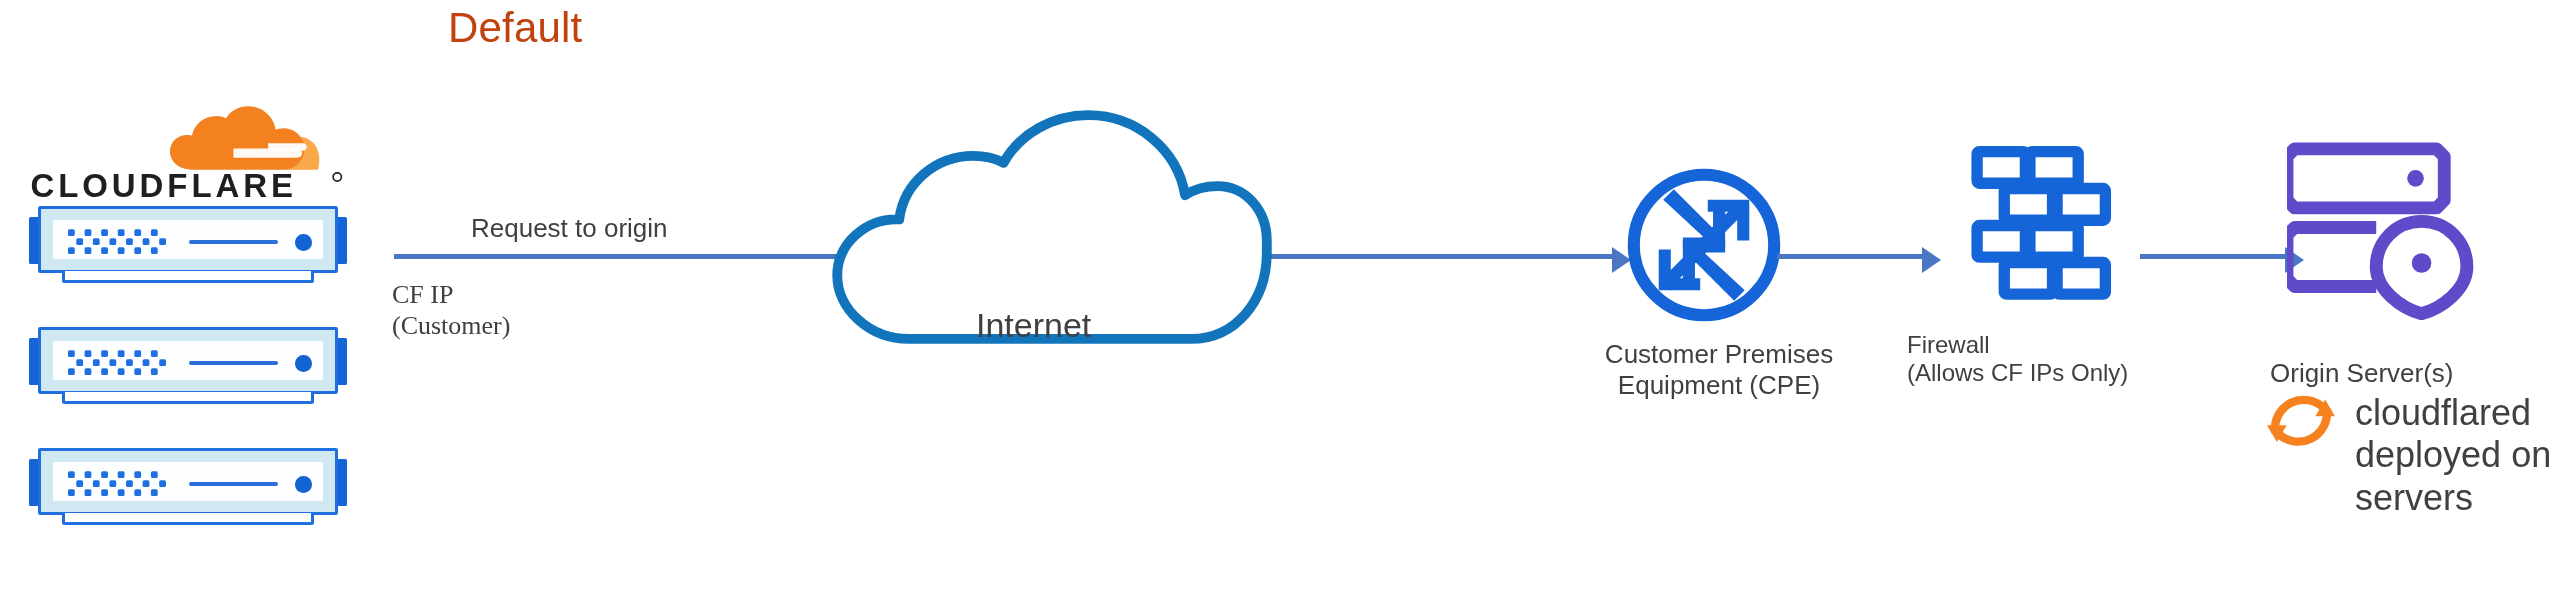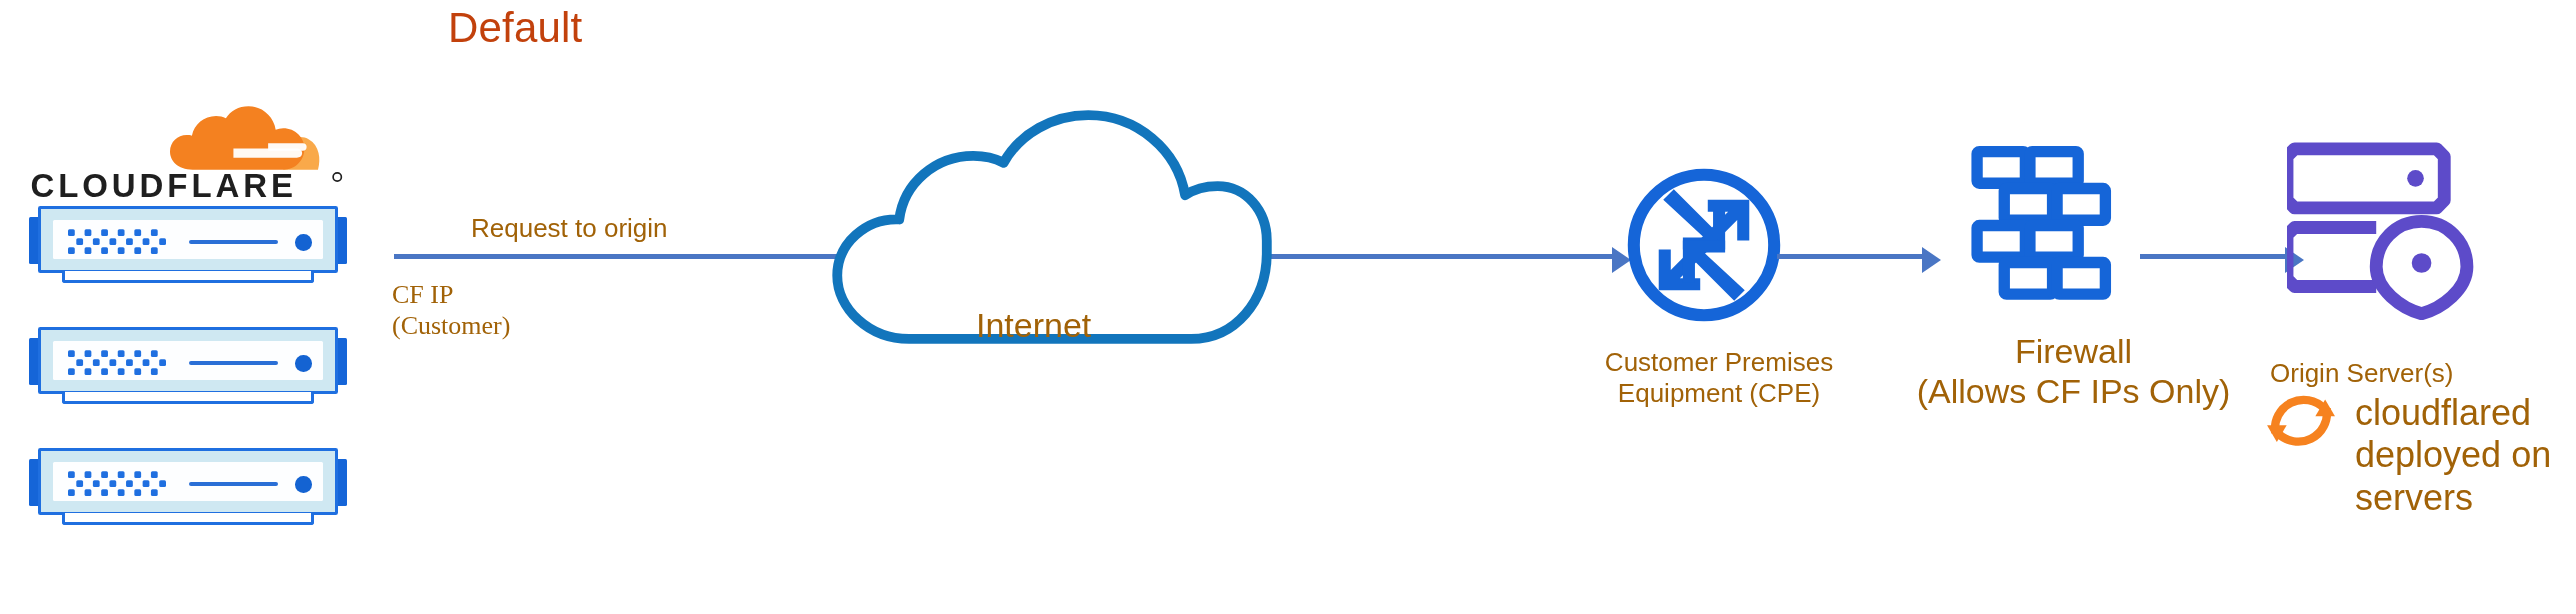--- a/index.html
+++ b/index.html
@@ -2,21 +2,21 @@
 <html style="font-size:12px"><head>
 <meta charset="utf-8">
 <style>
   html,body{margin:0;padding:0;background:#ffffff;}
   body{
     width:2576px;height:614px;position:relative;overflow:hidden;
     font-family:"Liberation Sans","DejaVu Sans",sans-serif;
     -webkit-font-smoothing:antialiased;
   }
   .abs{position:absolute;}
-  .txt{color:#a16207;white-space:pre;line-height:1.18;}
+  .txt{color:#404040;white-space:pre;line-height:1.18;}
 
   
   #title{left:448px;top:3px;font-size:42px;color:#c2410c;letter-spacing:0.2px;}
 
   
   #cf-logo{left:29px;top:106px;width:318px;height:98px;}
   #cf-mark{position:absolute;right:26px;top:0px;width:151px;height:64px;}
   #cf-word{position:absolute;left:0px;top:62px;width:318px;height:36px;}
 
   
@@ -30,22 +30,22 @@
   .srv .base{position:absolute;left:33px;top:65px;right:33px;height:12px;
       border:3px solid #1f6fe0;border-top:none;border-radius:0 0 3px 3px;box-sizing:border-box;background:#fff;}
   .srv .dots{position:absolute;left:39px;top:23px;width:98px;height:26px;}
   .srv .line{position:absolute;left:160px;top:34px;width:89px;height:3.8px;background:#2a6fd6;border-radius:2.3px;}
   .srv .led{position:absolute;left:266px;top:28px;width:16.6px;height:16.6px;border-radius:50%;background:#1463d2;}
 
   
   #lbl-request{left:471px;top:213px;font-size:26px;}
   #lbl-cfip{left:392px;top:280px;font-size:26px;font-family:Liberation Serif, serif;}
   #lbl-internet{left:976px;top:305px;font-size:34px;}
-  #lbl-cpe{left:1560px;top:339px;font-size:26px;text-align:center;width:318px;margin-top:8px;}
-  #lbl-fw{left:1907px;top:331px;font-size:34px;text-align:center;width:333px;}
+  #lbl-cpe{left:1560px;top:339px;font-size:26px;text-align:center;width:318px;}
+  #lbl-fw{left:1907px;top:331px;font-size:24px;text-align:left;width:333px;}
   #lbl-origin{left:2270px;top:336px;font-size:26px;margin-top:22px;}
   #lbl-cloudflared{left:2355px;top:392px;font-size:36px;}
 
   
   .conn{height:5.3px;background:#4a76c4;}
   .ahead{width:0;height:0;border-top:13px solid transparent;border-bottom:13px solid transparent;border-left:19.7px solid #4a76c4;}
 
   #arrow-main{left:394px;top:254px;width:1223px;}
   #ah-main{left:1612px;top:247px;}
   #arrow-cpe-fw{left:1777px;top:254px;width:148px;}

